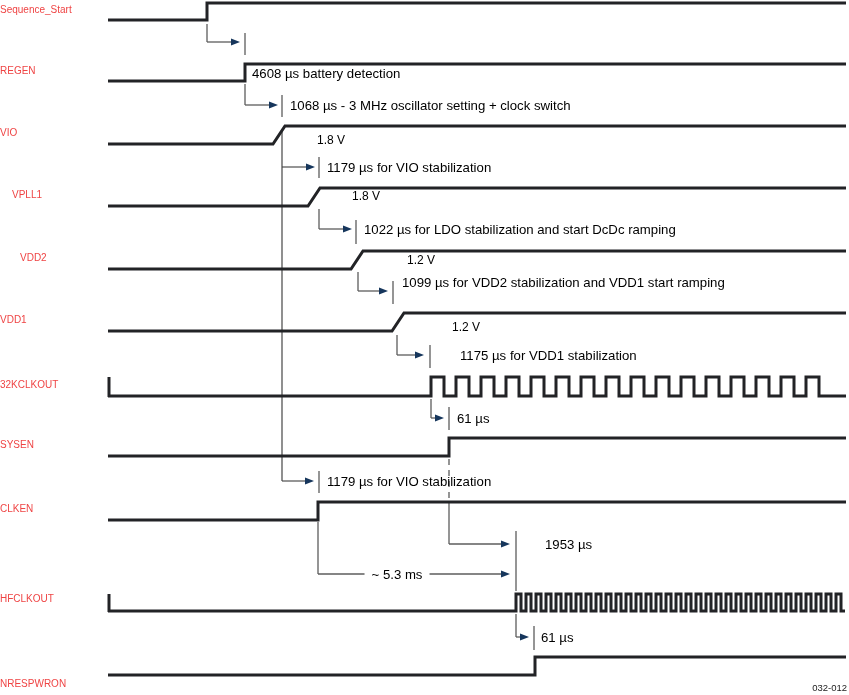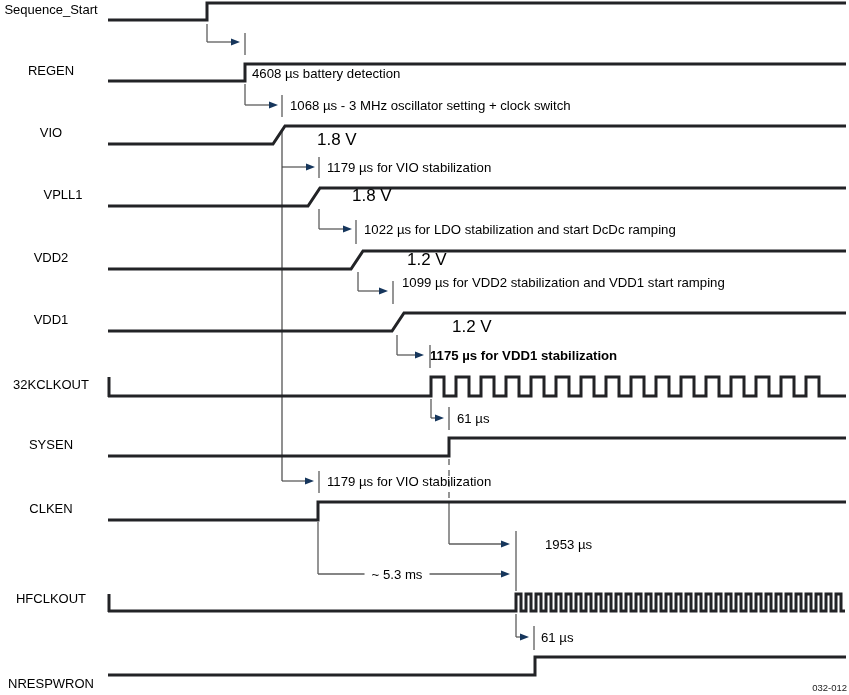--- a/index.html
+++ b/index.html
@@ -1,24 +1,24 @@
 <!DOCTYPE html>
 <html><head>
 <meta charset="utf-8">
 <style>
   html,body{margin:0;padding:0;background:#ffffff;}
   .stage{position:relative;width:849px;height:695px;background:#ffffff;
          font-family:"Liberation Sans",sans-serif;overflow:hidden;}
   .stage svg{position:absolute;left:0;top:0;}
-  .sig-label{position:absolute;left:0;width:102px;text-align:center;font-size:13px;
-             color:#000000;height:18px;line-height:18px;white-space:nowrap;}
+  .sig-label{position:absolute;left:0;width:102px;text-align:left;font-size:10px;
+             color:#ef4444;height:18px;line-height:18px;white-space:nowrap;}
   .ann-text{position:absolute;font-size:13.2px;color:#000;height:18px;line-height:18px;
             white-space:nowrap;}
   .ann-center{transform:translateX(-50%);background:#ffffff;padding:0 7px;text-align:center;}
-  .lvl-label{position:absolute;font-size:17px;color:#000;height:18px;line-height:18px;
+  .lvl-label{position:absolute;font-size:12px;color:#000;height:18px;line-height:18px;
              white-space:nowrap;}
   .fig-id{position:absolute;font-size:9.5px;color:#1c1c1c;white-space:nowrap;
           transform:translateX(-100%);}
 </style>
 </head>
 <body>
 
 <div class="stage">
   <svg id="wave-svg" width="849" height="695" viewBox="0 0 849 695">
       <line x1="207" y1="24" x2="207" y2="42" stroke="#5c5c5c" stroke-width="1.3"></line>
@@ -76,34 +76,34 @@
       <path d="M 108 520 H 318 L 318 502 H 846" fill="none" stroke="#222326" stroke-width="3" stroke-linejoin="miter"></path>
       <line x1="109" y1="594" x2="109" y2="612" stroke="#222326" stroke-width="3"></line>
       <path d="M 108 611 H 516 V 594 H 521 V 611 H 526 V 594 H 531 V 611 H 536 V 594 H 541 V 611 H 546 V 594 H 551 V 611 H 556 V 594 H 561 V 611 H 566 V 594 H 571 V 611 H 576 V 594 H 581 V 611 H 586 V 594 H 591 V 611 H 596 V 594 H 601 V 611 H 606 V 594 H 611 V 611 H 616 V 594 H 621 V 611 H 626 V 594 H 631 V 611 H 636 V 594 H 641 V 611 H 646 V 594 H 651 V 611 H 656 V 594 H 661 V 611 H 666 V 594 H 671 V 611 H 676 V 594 H 681 V 611 H 686 V 594 H 691 V 611 H 696 V 594 H 701 V 611 H 706 V 594 H 711 V 611 H 716 V 594 H 721 V 611 H 726 V 594 H 731 V 611 H 736 V 594 H 741 V 611 H 746 V 594 H 751 V 611 H 756 V 594 H 761 V 611 H 766 V 594 H 771 V 611 H 776 V 594 H 781 V 611 H 786 V 594 H 791 V 611 H 796 V 594 H 801 V 611 H 806 V 594 H 811 V 611 H 816 V 594 H 821 V 611 H 826 V 594 H 831 V 611 H 836 V 594 H 841 V 611 H 845" fill="none" stroke="#222326" stroke-width="3" stroke-linejoin="miter"></path>
       <path d="M 108 675 H 535 L 535 657 H 846" fill="none" stroke="#222326" stroke-width="3" stroke-linejoin="miter"></path>
     </svg>
 
   <div class="sig-label" style="top: 0.5px;">Sequence_Start</div>
   <div class="sig-label" style="top: 61.5px;">REGEN</div>
   <div class="sig-label" style="top: 124px;">VIO</div>
   <div class="sig-label" style="top: 186px; margin-left: 12px;">VPLL1</div>
-  <div class="sig-label" style="top: 249px;">VDD2</div>
+  <div class="sig-label" style="top: 249px; margin-left: 20px;">VDD2</div>
   <div class="sig-label" style="top: 311px;">VDD1</div>
   <div class="sig-label" style="top: 375.5px;">32KCLKOUT</div>
   <div class="sig-label" style="top: 436px;">SYSEN</div>
   <div class="sig-label" style="top: 500px;">CLKEN</div>
   <div class="sig-label" style="top: 590px;">HFCLKOUT</div>
   <div class="sig-label" style="top: 655px; margin-top: 20px;">NRESPWRON</div>
 
   <div class="ann-text" style="left: 252px; top: 34px; margin-top: 31px;">4608 µs battery detection</div>
   <div class="ann-text" style="left: 290px; top: 97px;">1068 µs - 3 MHz oscillator setting + clock switch</div>
   <div class="ann-text" style="left: 327px; top: 159px;">1179 µs for VIO stabilization</div>
   <div class="ann-text" style="left: 364px; top: 221px;">1022 µs for LDO stabilization and start DcDc ramping</div>
   <div class="ann-text" style="left: 402px; top: 274px;">1099 µs for VDD2 stabilization and VDD1 start ramping</div>
-  <div class="ann-text" style="left: 430px; top: 347px; font-weight: bold;">1175 µs for VDD1 stabilization</div>
+  <div class="ann-text" style="left: 460px; top: 347px;">1175 µs for VDD1 stabilization</div>
   <div class="ann-text" style="left: 457px; top: 410px;">61 µs</div>
   <div class="ann-text" style="left: 327px; top: 473px;">1179 µs for VIO stabilization</div>
   <div class="ann-text" style="left: 545px; top: 536px;">1953 µs</div>
   <div class="ann-text ann-center" style="left: 397px; top: 566px;">~ 5.3 ms</div>
   <div class="ann-text" style="left: 541px; top: 629px;">61 µs</div>
 
   <div class="lvl-label" style="left: 317px; top: 131px;">1.8 V</div>
   <div class="lvl-label" style="left: 352px; top: 187px;">1.8 V</div>
   <div class="lvl-label" style="left: 407px; top: 251px;">1.2 V</div>
   <div class="lvl-label" style="left: 452px; top: 318px;">1.2 V</div>

